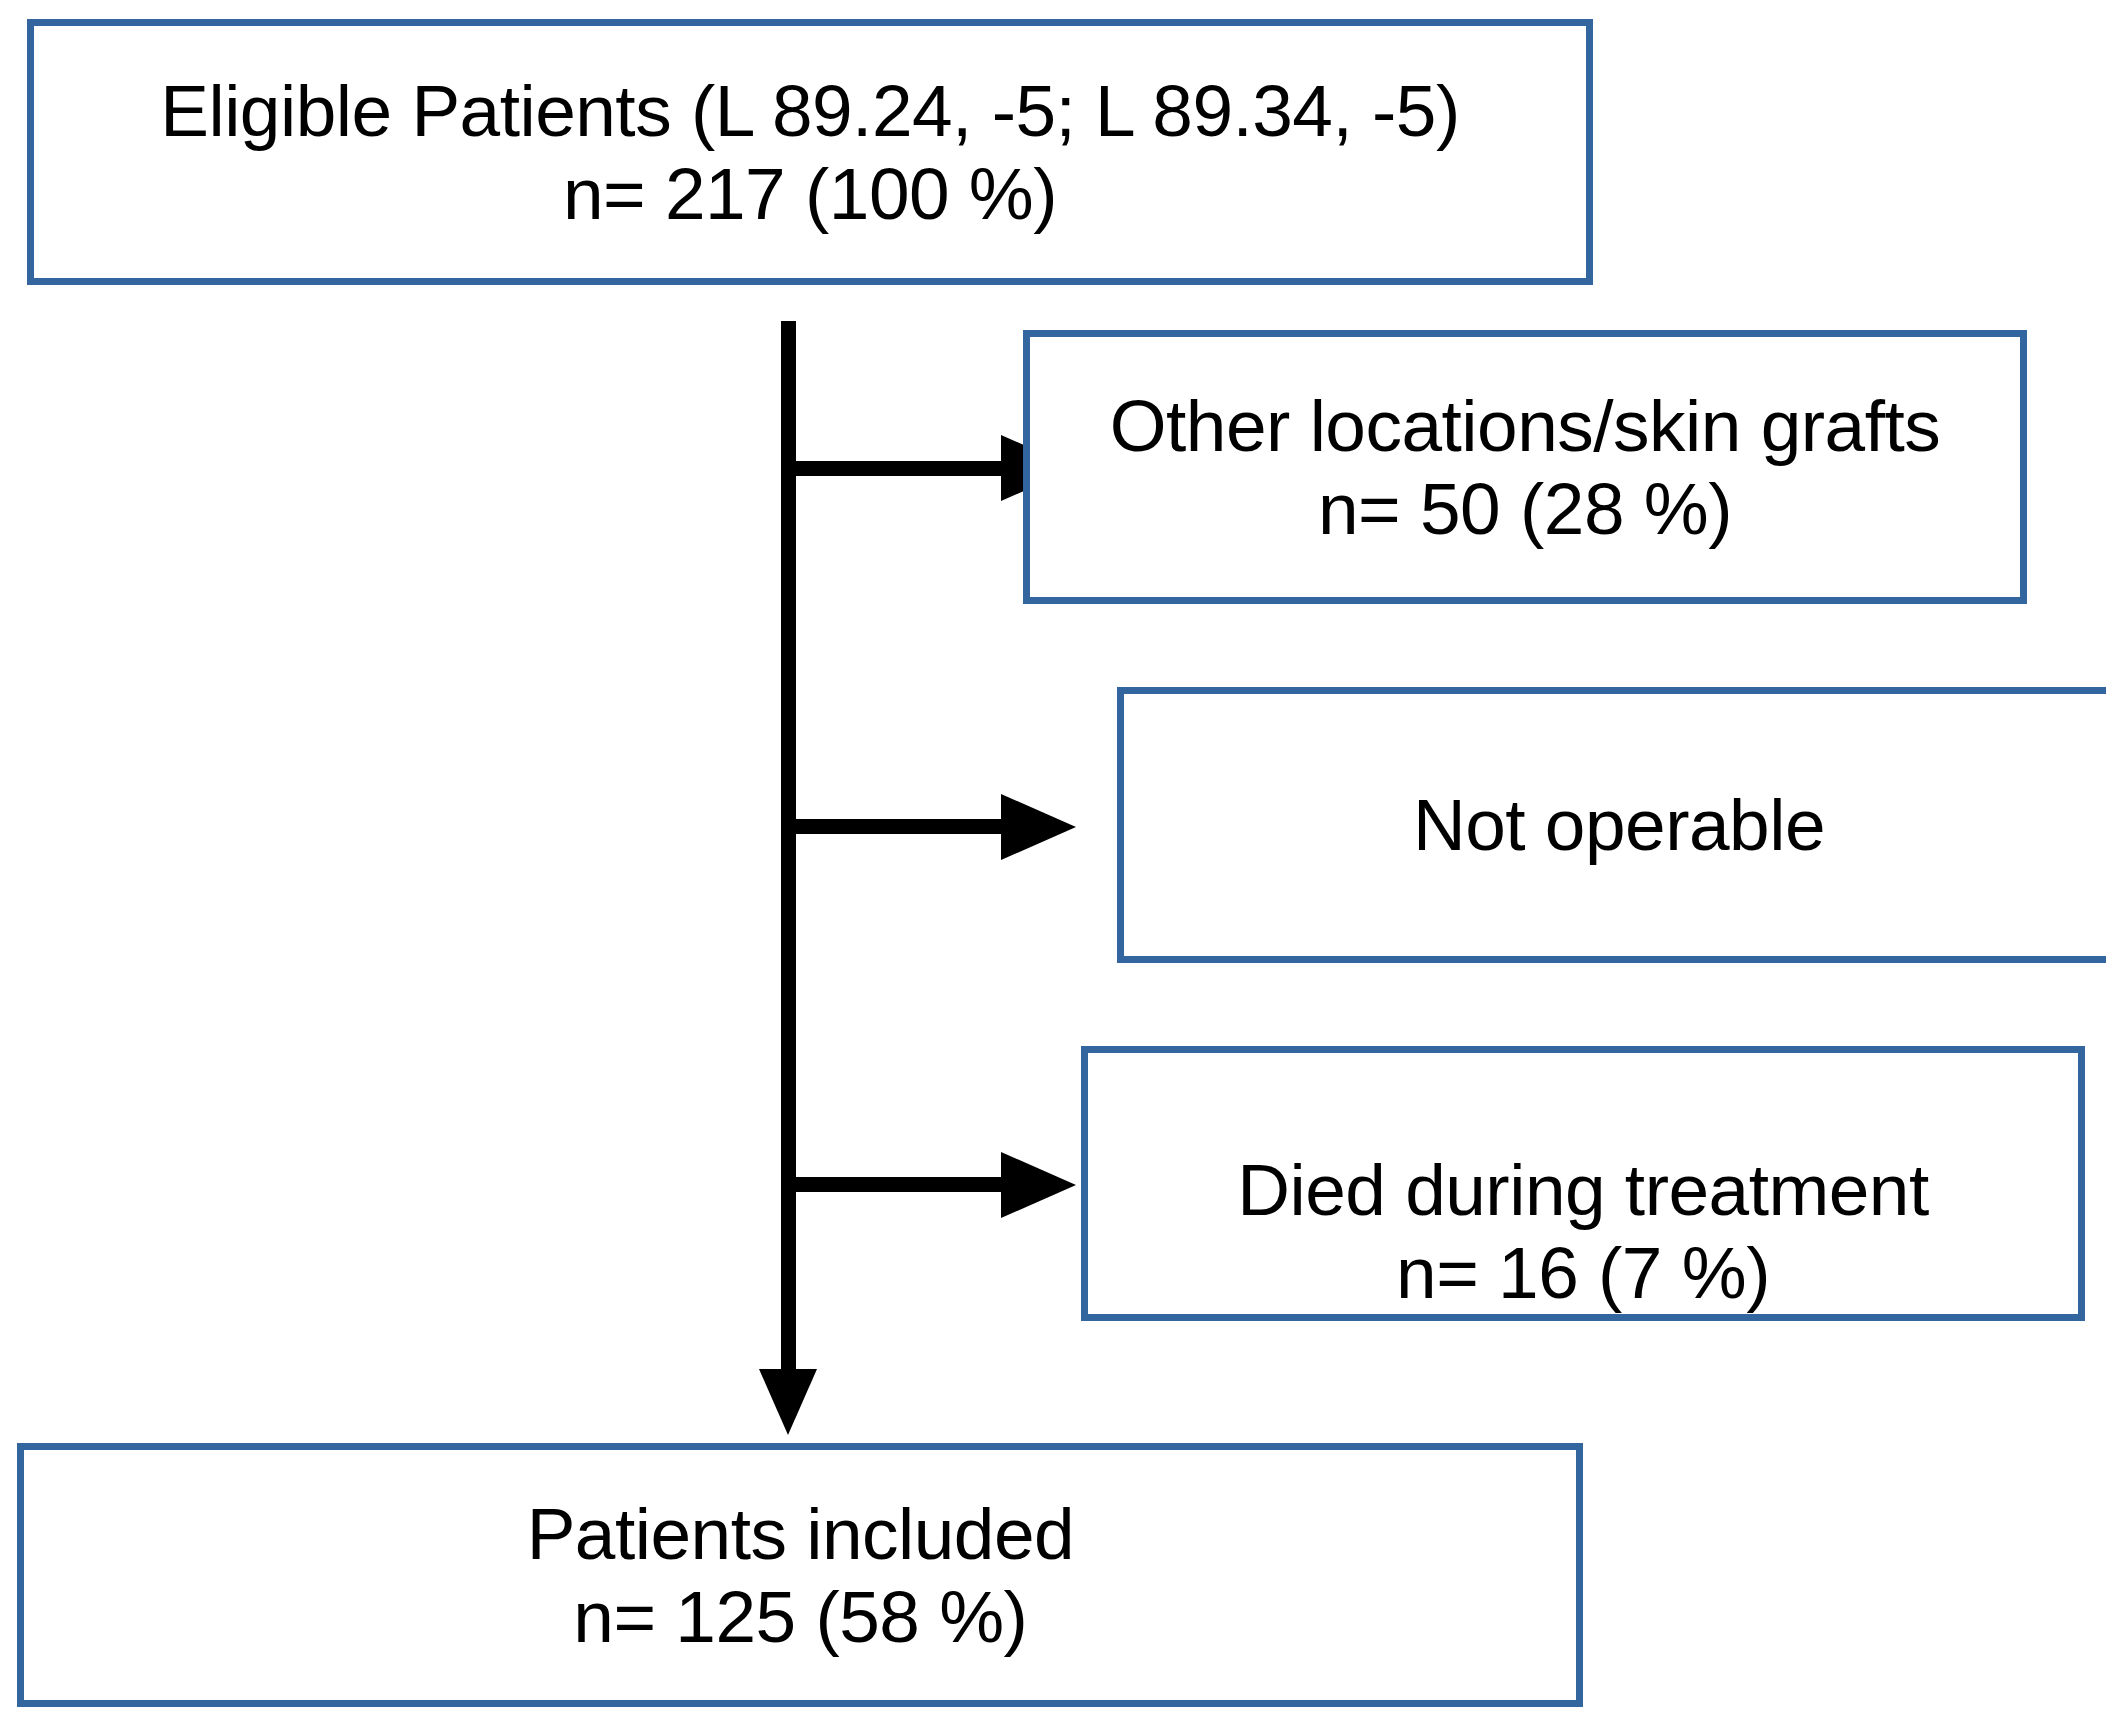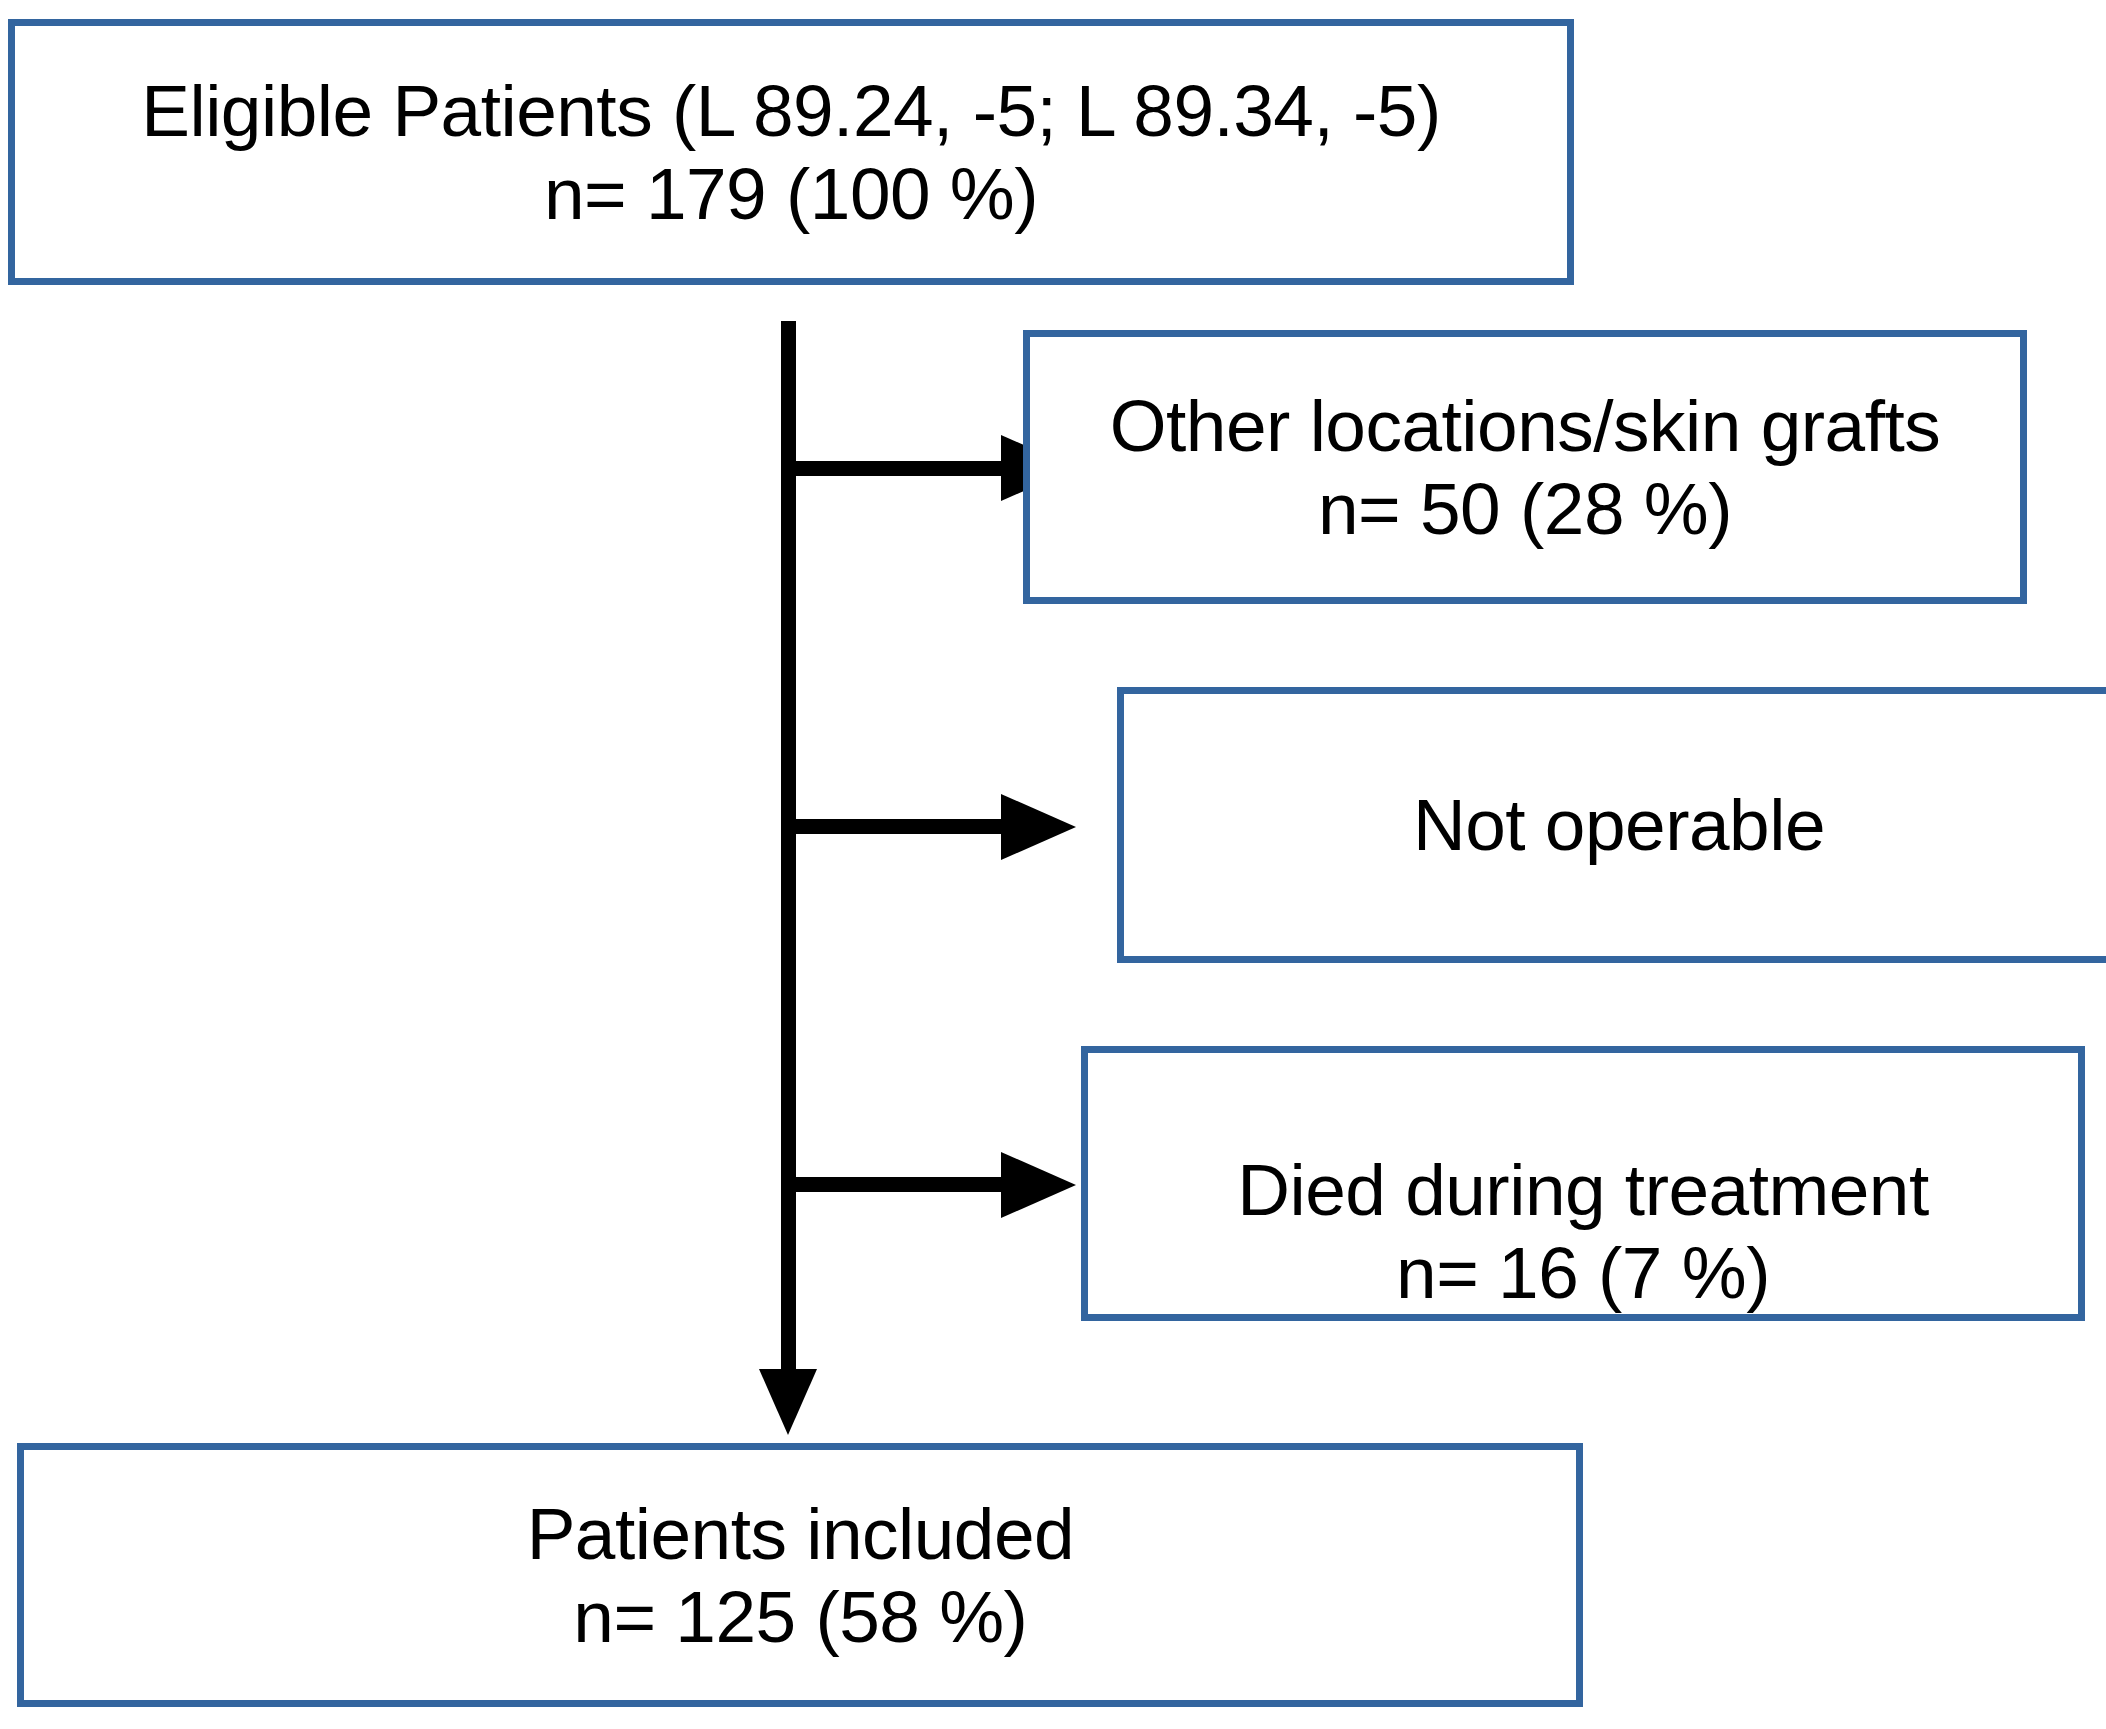--- a/index.html
+++ b/index.html
@@ -31,21 +31,21 @@
     line-height: 1.14;
   }
   .node .line {
     display: block;
     white-space: nowrap;
     font-size: 73px;
     letter-spacing: -0.5px;
   }
 
   
-  #node-eligible      { left: 8px;   top: 19.3px;   width: 1566px; height: 266px; }
+  #node-eligible      { left: 27px;   top: 19.3px;   width: 1566px; height: 266px; }
   #node-other         { left: 1023px; top: 330px;  width: 1004px; height: 274px; }
   #node-notoperable   { left: 1081px; top: 687px;  width: 1004px; height: 276px; margin-left: 36px; }
   #node-died          { left: 1081px; top: 1046px; width: 1004px; height: 275px; justify-content: flex-end; }
   #node-included      { left: 17.4px;   top: 1443px; width: 1566px; height: 264px; }
 
   
   .trunk {
     position: absolute;
     background: #000000;
     left: 781px;
@@ -86,21 +86,21 @@
   #branch-3      { top: 1177px; }
   #branch-3-head { top: 1152px; }
 </style>
 </head>
 <body>
 
 <div id="canvas">
 
   <div class="node" id="node-eligible">
     <span class="line">Eligible Patients (L 89.24, -5; L 89.34, -5)</span>
-    <span class="line">n= 179 (100 %)</span>
+    <span class="line">n= 217 (100 %)</span>
   </div>
 
   <div class="trunk"></div>
   <div class="trunk-head"></div>
 
   <div class="branch" id="branch-1"></div>
   <div class="branch-head" id="branch-1-head"></div>
 
   <div class="branch" id="branch-2"></div>
   <div class="branch-head" id="branch-2-head"></div>

